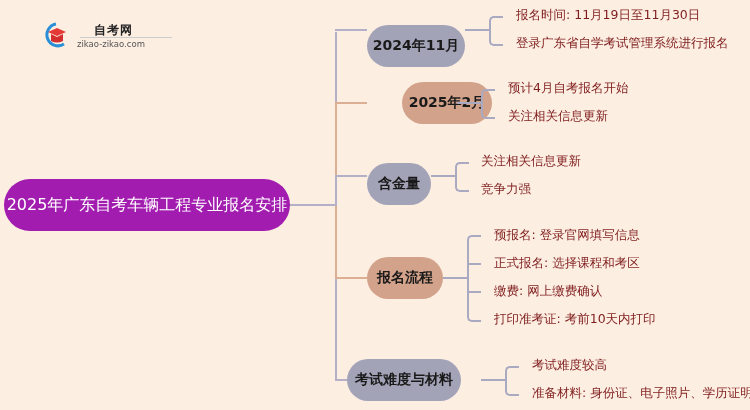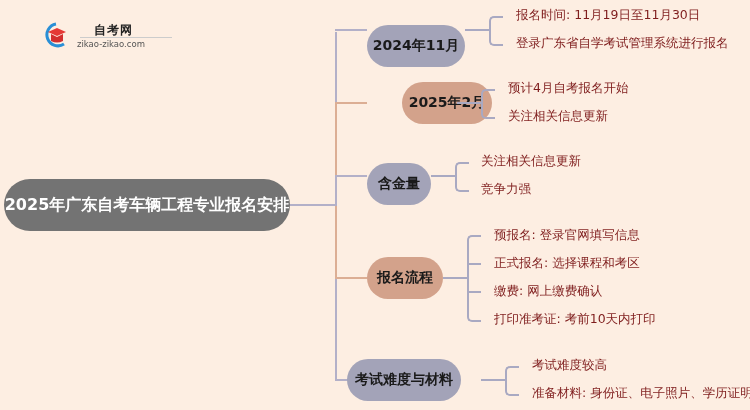--- a/index.html
+++ b/index.html
@@ -10,23 +10,23 @@
   }
   .abs { position: absolute; }
   .logo { left: 42px; top: 18px; width: 110px; height: 36px; }
   .logo-icon { left: 0; top: 4px; width: 26px; height: 26px; }
   .logo-title { left: 52px; top: 4px; font-size: 12px; font-weight: bold; color: #222; letter-spacing: 1px; }
   .logo-url { left: 35px; top: 21px; font-size: 8.5px; color: #555; }
   .logo-rule { left: 38px; top: 19px; width: 92px; height: 1px; background: #ccc; }
 
   .root {
     left: 4px; top: 179px; width: 286px; height: 52px;
-    background: #737373; border-radius: 26px;
+    background: #a21caf; border-radius: 26px;
     display: flex; align-items: center; justify-content: center;
-    color: #fff; font-size: 16px; font-weight: bold;
+    color: #fff; font-size: 16px; font-weight: normal;
   }
   .line { background: #b3b0c8; }
   .line.orange { background: #dcae94; }
 
   .node {
     height: 42px; border-radius: 21px;
     display: flex; align-items: center; justify-content: center;
     font-size: 14px; font-weight: bold; color: #1a1a1a;
   }
   .node.gray { background: #a3a3b8; }

